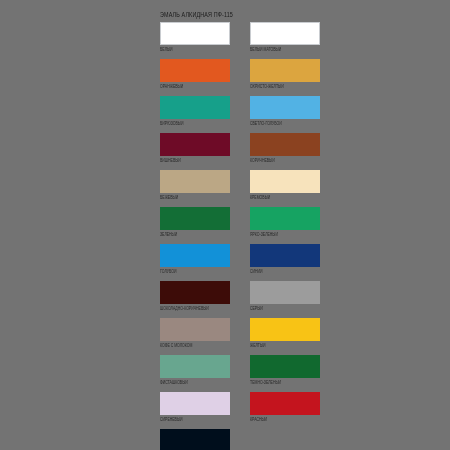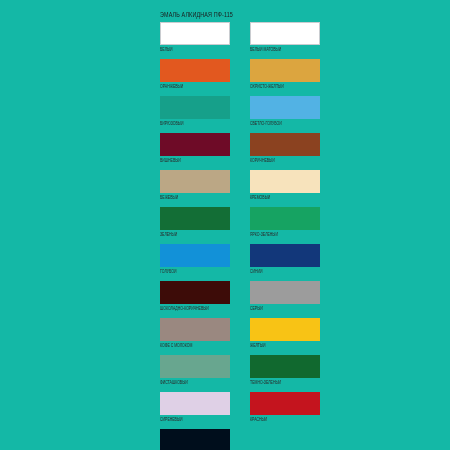--- a/index.html
+++ b/index.html
@@ -12,21 +12,21 @@
     height: 450px;
     background: #ffffff;
     font-family: "Liberation Sans", sans-serif;
     overflow: hidden;
   }
 
   #sheet {
     position: relative;
     width: 450px;
     height: 450px;
-    background: #14b8a6;
+    background: #737373;
   }
 
   #chart-title {
     position: absolute;
     left: 160px;
     top: 10px;
     font-size: 5.4px;
     letter-spacing: 0.15px;
     color: #1b1b1b;
     font-weight: 400;

